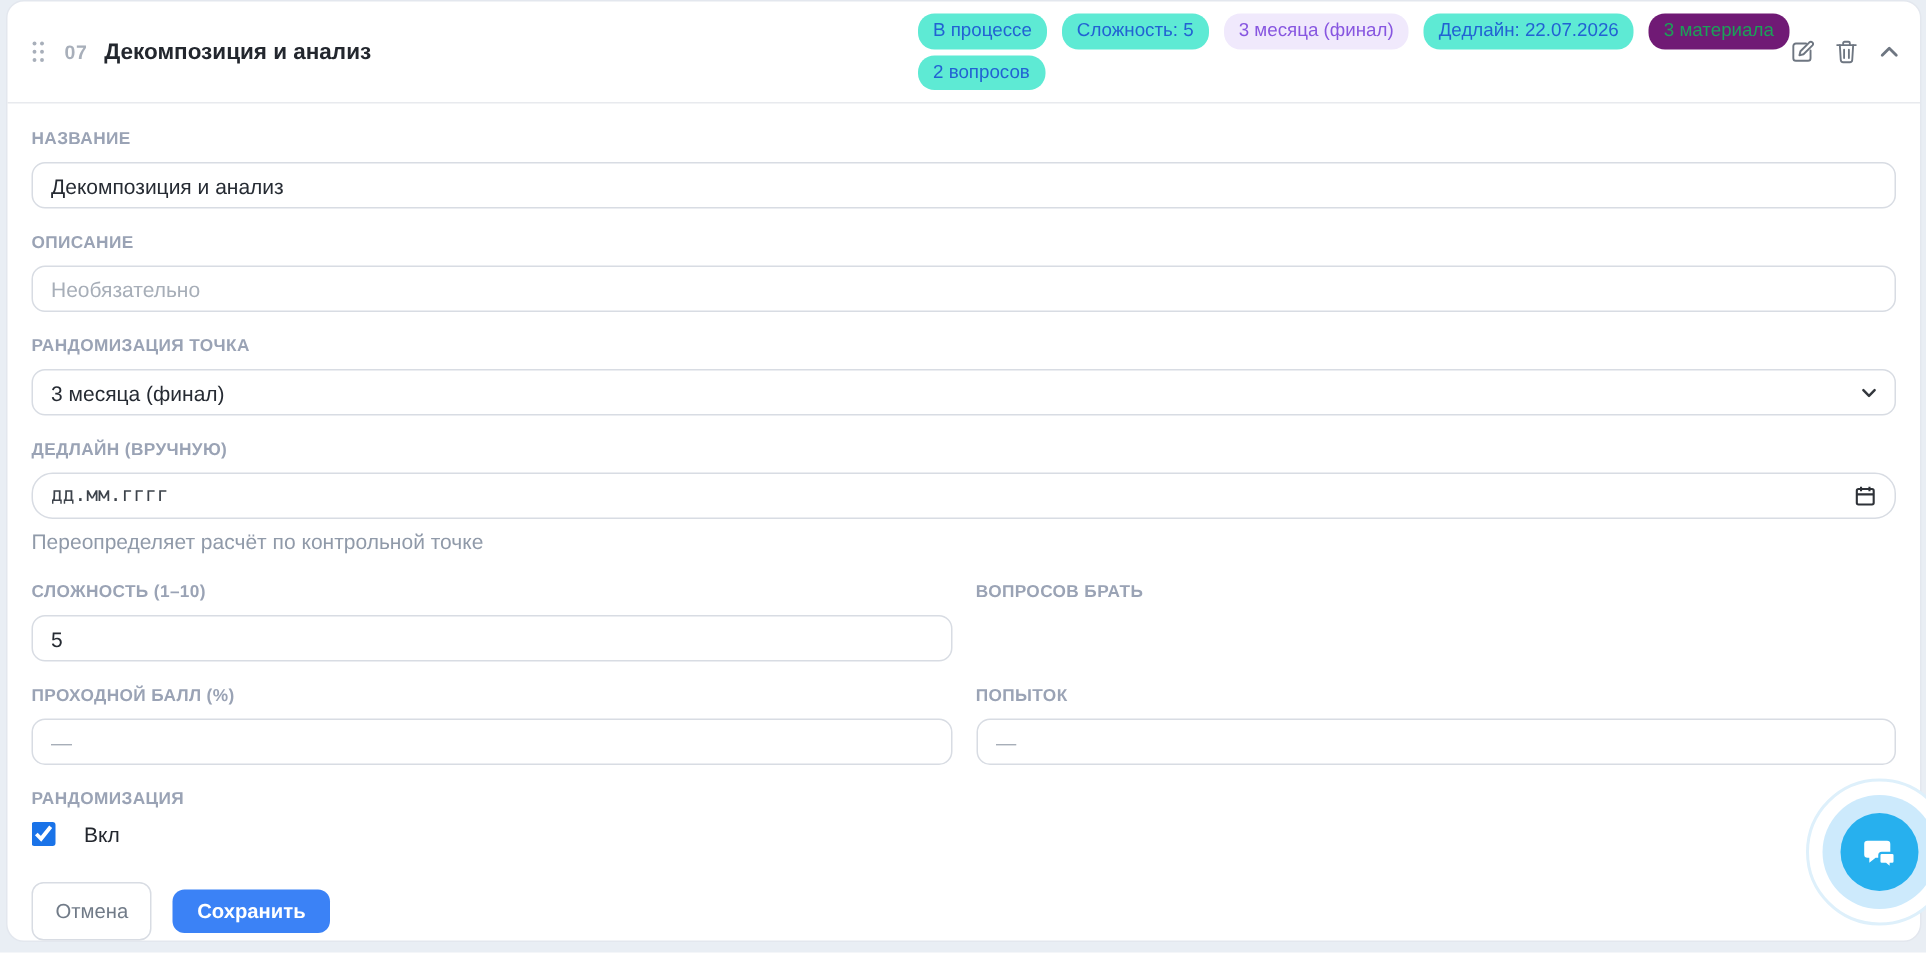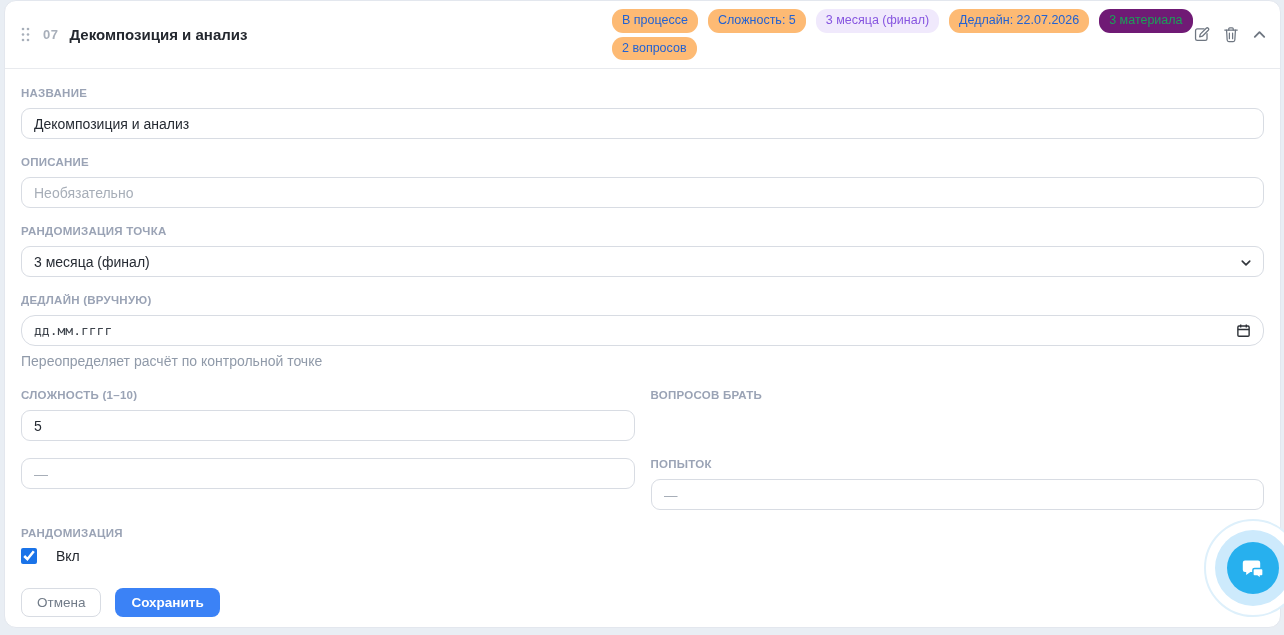--- a/index.html
+++ b/index.html
@@ -28,21 +28,21 @@
   .drag { display:flex; align-items:center; cursor:grab; padding:2px; }
   .idx { font-size:13px; font-weight:bold; color:#a8afba; letter-spacing:.5px; }
   .ttl { font-size:15px; font-weight:bold; color:#23272e; white-space:nowrap; }
   .badges { margin-left:auto; width:565px; display:flex; flex-direction:column; gap:4px; }
   .brow { display:flex; gap:10px; }
   .badge {
     font-size:12.5px; line-height:1;
     padding:5px 10px 6px;
     border-radius:11px; white-space:nowrap;
   }
-  .b-blue   { background:#fdba74; color:#2262d3; }
+  .b-blue   { background:#5eead4; color:#2262d3; }
   .b-purple { background:#f0e9fc; color:#8756e0; }
   .b-green  { background:#701a75; color:#1ba158; }
   .hdr-acts { display:flex; align-items:center; gap:13px; margin-left:16px; }
   .icn-btn { background:none; border:none; cursor:pointer; display:flex; padding:0; color:#6e7681; }
   .icn-btn svg { display:block; }
   
   .form { padding:18px 16px 0 16px; }
   .group { margin-bottom:17px; }
   .lbl {
     display:block;
@@ -79,21 +79,21 @@
   .hint { font-size:14px; color:#909aa9; margin-top:7px; margin-bottom:20px; }
   .grid2 { display:grid; grid-template-columns:1fr 1fr; column-gap:16px; }
   .chk-row { display:flex; align-items:center; gap:19px; margin-top:3px; }
   .chk {
     width:16px; height:16px;
     accent-color:#1a73e8; cursor:pointer;
   }
   .chk-lbl { font-size:14px; color:#23272e; cursor:pointer; }
   .btn-row { display:flex; align-items:center; gap:14px; margin-top:24px; }
   .btn-cancel {
-    height:29px; padding:0 15px;
+    height:39px; padding:0 15px;
     font-family:"Liberation Sans", sans-serif;
     font-size:13.5px; color:#717b88;
     background:#fff; border:1px solid #d8dce3; border-radius:8px;
     cursor:pointer;
   }
   .btn-save {
     height:29px; padding:0 16px;
     font-family:"Liberation Sans", sans-serif;
     font-size:13.5px; font-weight:bold; color:#fff;
     background:#3b82f6; border:none; border-radius:8px;
@@ -219,20 +219,21 @@
         <label class="lbl">СЛОЖНОСТЬ (1–10)</label>
         <input class="field" type="text" value="5" style="">
       </div>
       <div class="group">
         <label class="lbl">ВОПРОСОВ БРАТЬ</label>
       </div>
     </div>
 
     <div class="grid2">
       <div class="group">
+        <label class="lbl">ПРОХОДНОЙ БАЛЛ (%)</label>
         <input class="field" type="text" placeholder="—" style="">
       </div>
       <div class="group">
         <label class="lbl">ПОПЫТОК</label>
         <input class="field" type="text" placeholder="—" style="">
       </div>
     </div>
 
     <div>
       <label class="lbl">РАНДОМИЗАЦИЯ</label>

